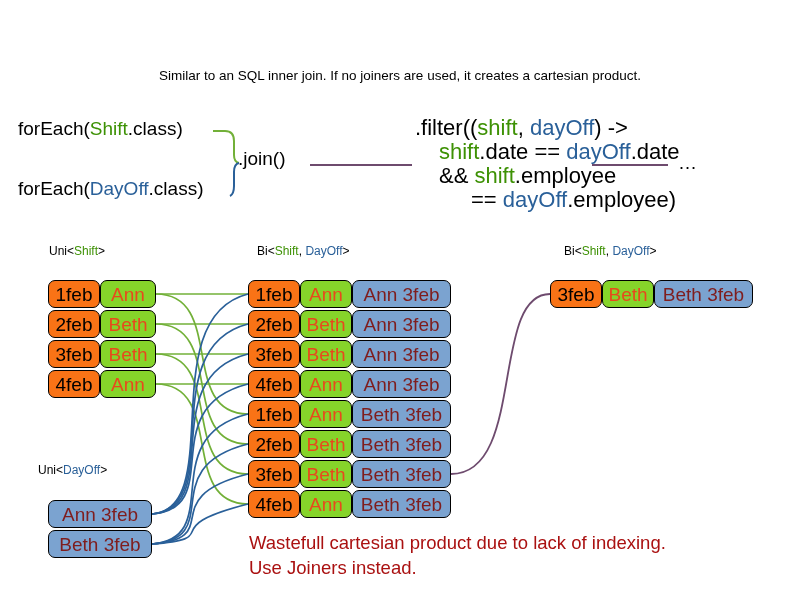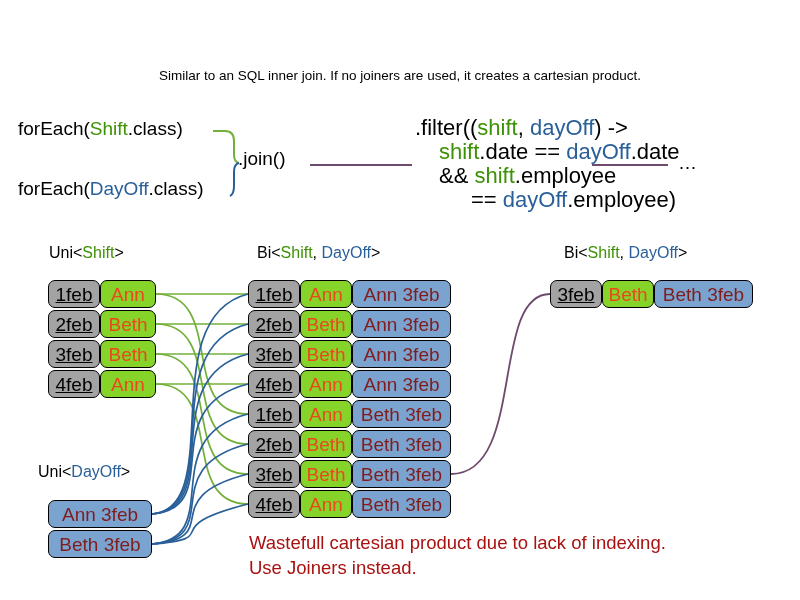--- a/index.html
+++ b/index.html
@@ -29,34 +29,34 @@
   .filter-l1{position:relative;}
   .filter-l2{padding-left:24px;}
   .filter-l3{padding-left:24px;}
   .filter-l4{padding-left:56px;}
   .dots{position:absolute;left:678px;top:152px;font-size:19px;color:#000;}
 
   .g{color:#3d9104;}      
   .b{color:#2a6099;}      
 
   
-  .colhdr{position:absolute;font-size:16px;white-space:nowrap;color:#000;}
+  .colhdr{position:absolute;font-size:12px;white-space:nowrap;color:#000;}
   .hdr-uni-shift{left:49px;top:244px;}
   .hdr-bi-mid{left:257px;top:244px;}
   .hdr-bi-right{left:564px;top:244px;}
   .hdr-uni-dayoff{left:38px;top:463px;}
 
   
   .cell{
     position:absolute;box-sizing:border-box;
     border:1.6px solid #000;border-radius:7px;
     display:flex;align-items:center;justify-content:center;
     font-size:19px;line-height:1;white-space:nowrap;
   }
-  .cell.date{background:#a3a3a3;color:#000;text-decoration:underline;}
+  .cell.date{background:#f97316;color:#000;}
   .cell.name{background:#86d42a;color:#e8491d;text-align:right;}
   .cell.doff{background:#7ba3d0;color:#7f1d1d;}
 
   
   svg.wires{position:absolute;left:0;top:0;width:800px;height:600px;pointer-events:none;}
 
   
   .note{
     position:absolute;left:249px;top:530px;
     font-size:18.5px;line-height:25px;color:#aa1111;white-space:nowrap;

